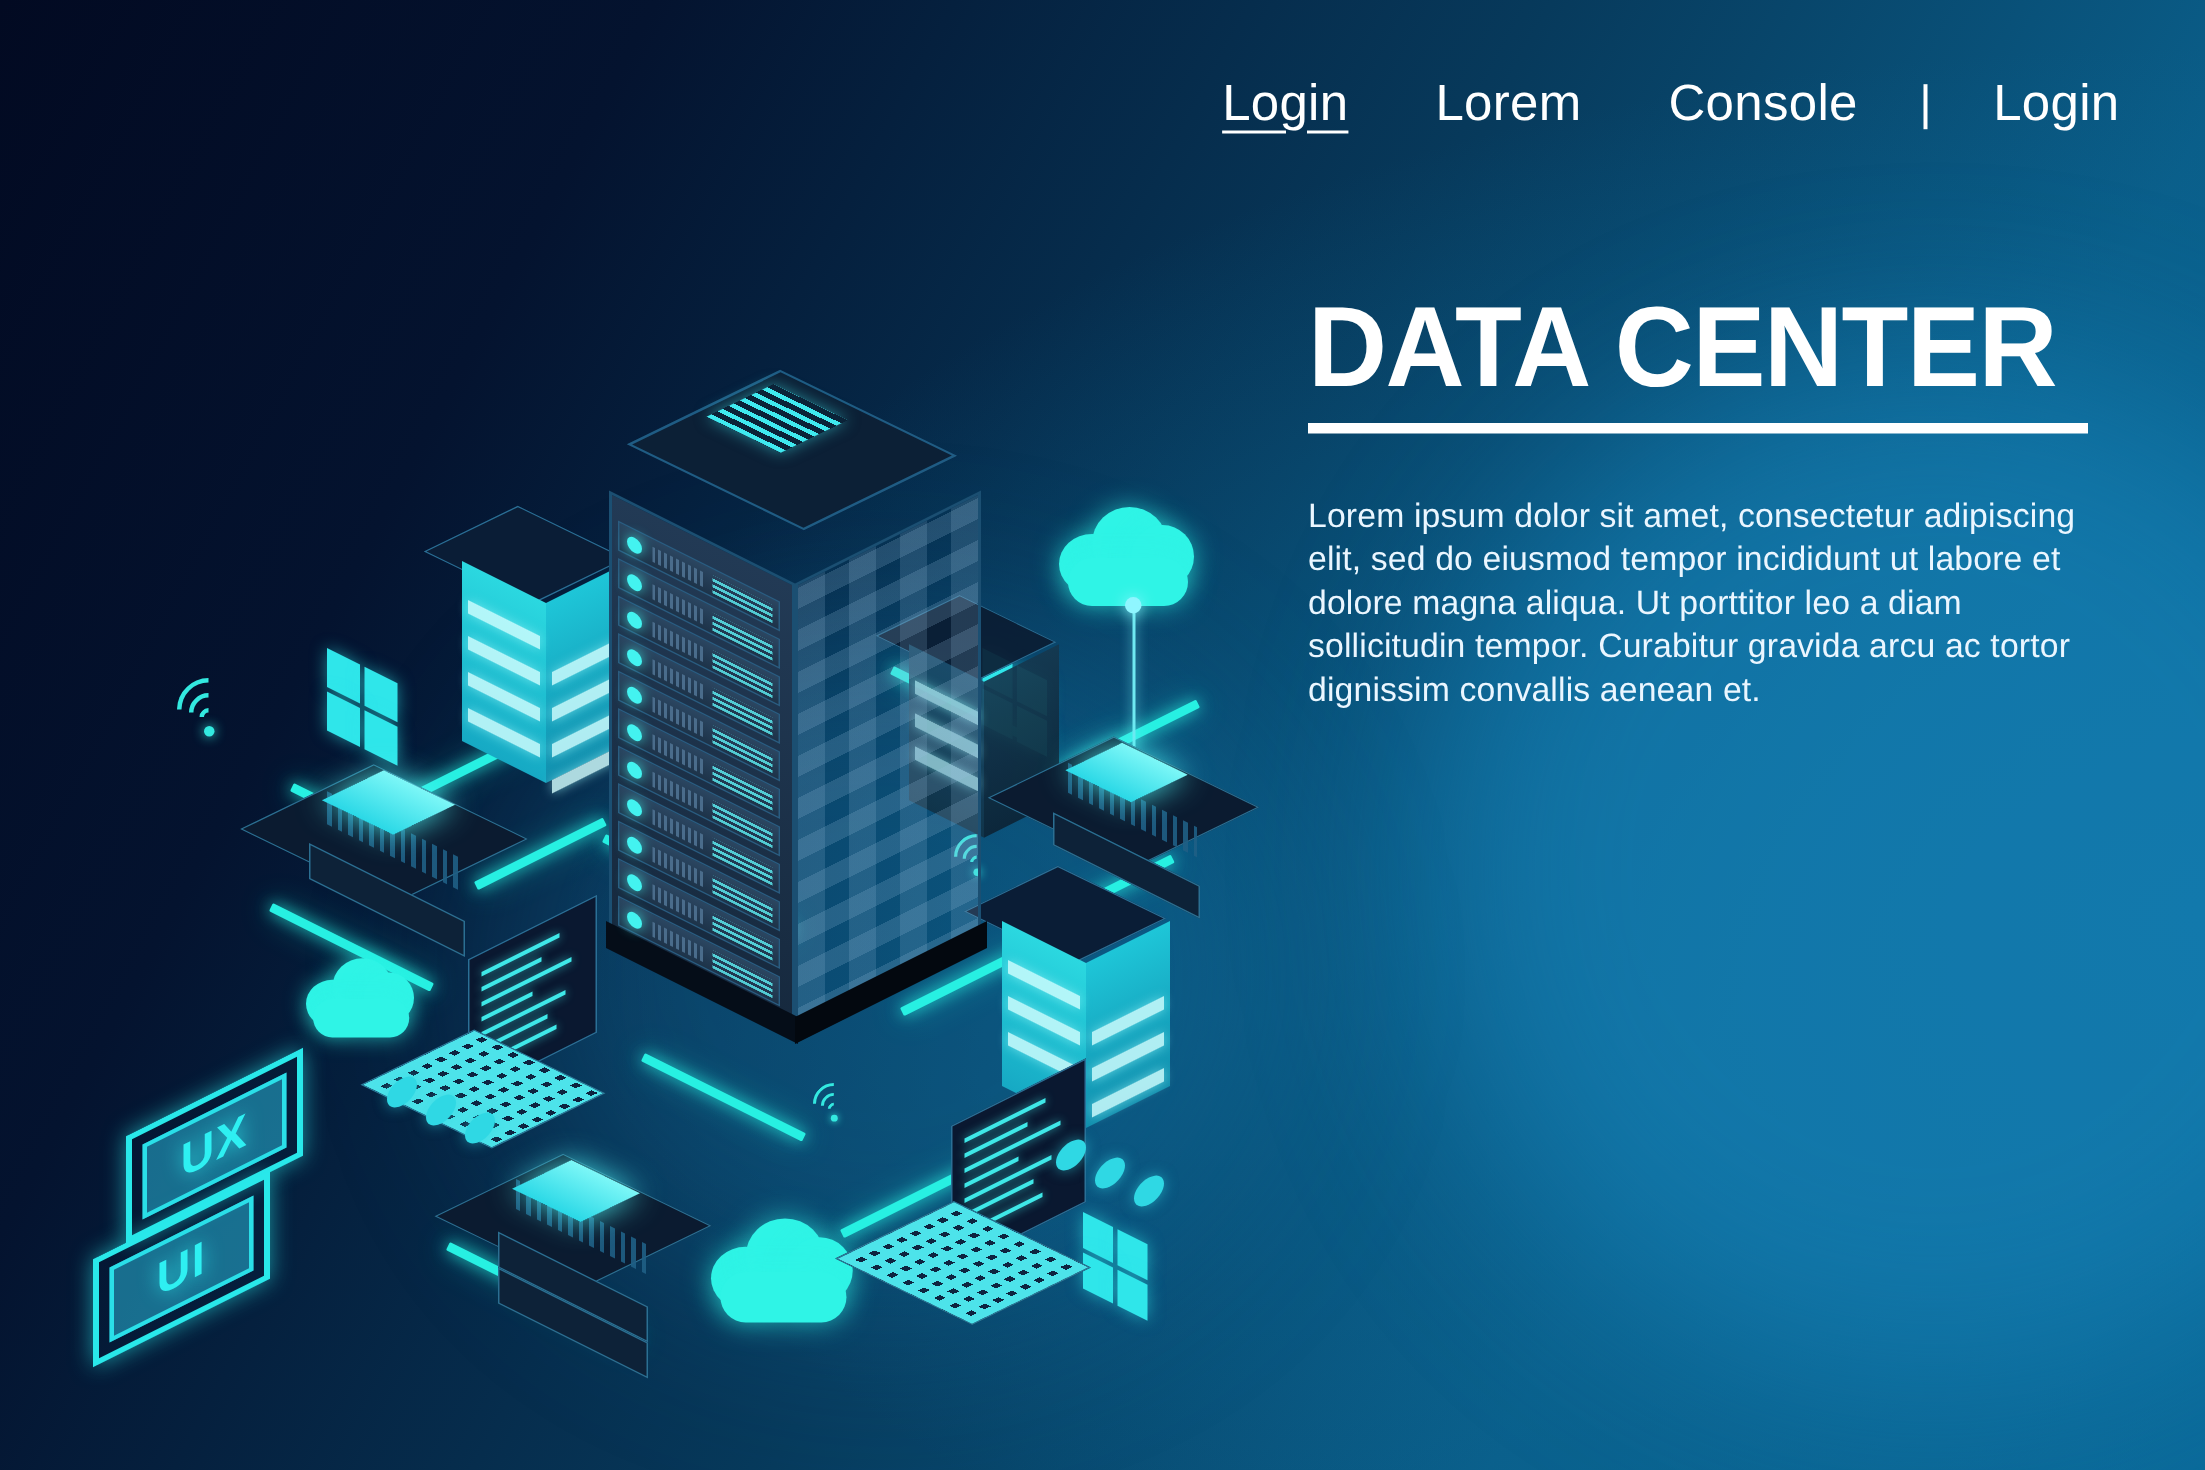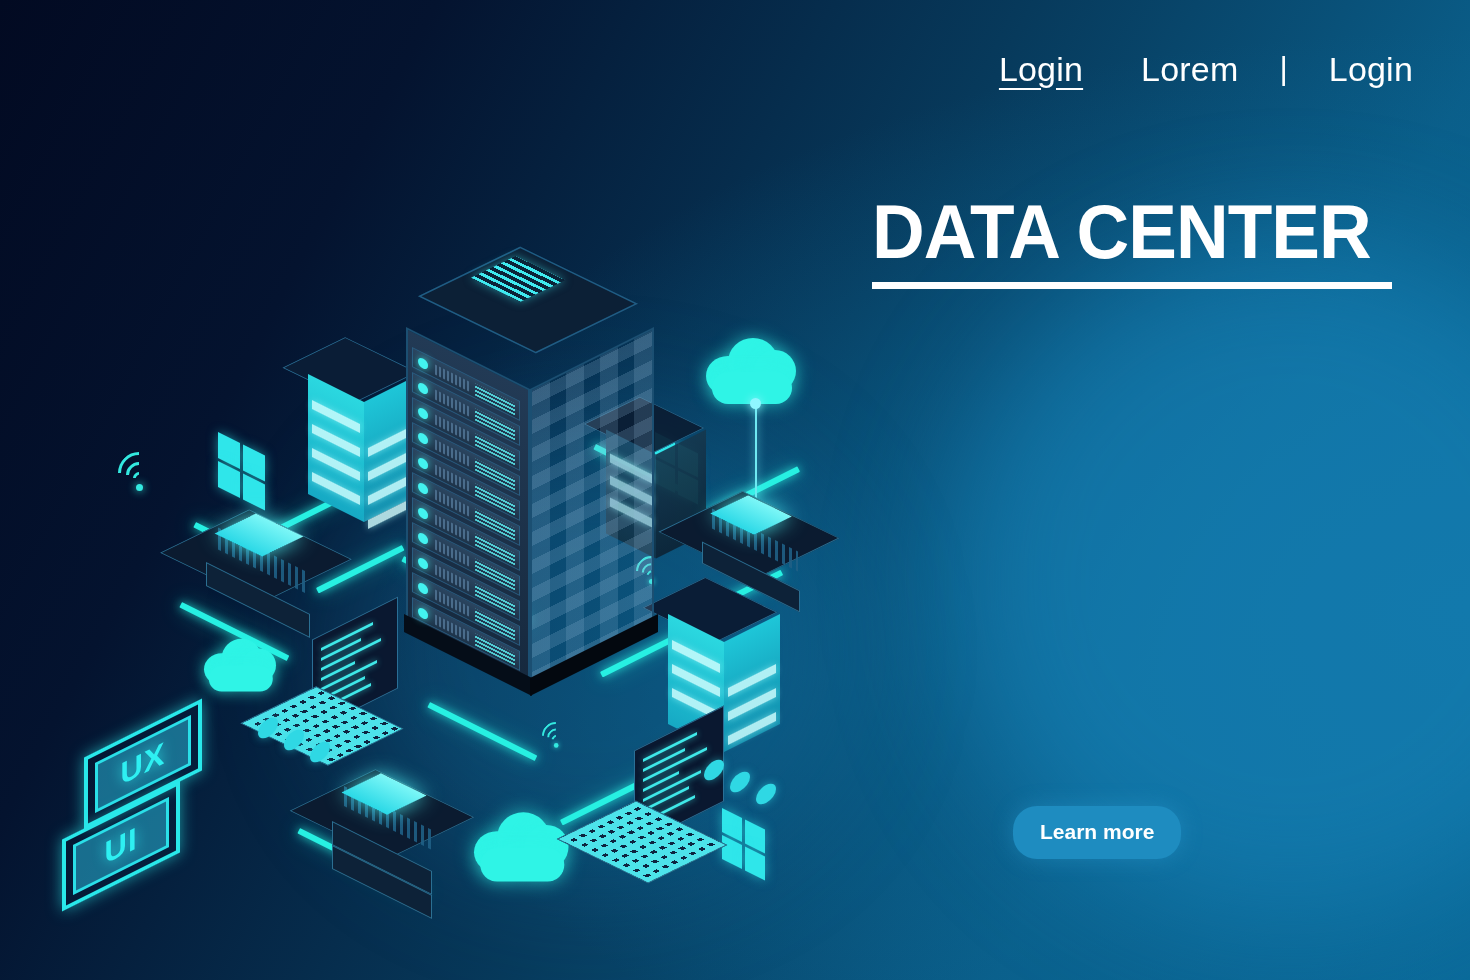--- a/index.html
+++ b/index.html
@@ -410,24 +410,25 @@
       <div class="outer"></div>
         <div class="inner"></div>
       <div class="txt">UI</div>
     </div>
 
   </div>
 
   <nav class="nav">
     <a href="#" class="active">Login</a>
     <a href="#">Lorem</a>
+    <a href="#">Console</a>
     <span class="sep">|</span>
     <a href="#">Login</a>
   </nav>
 
   <div class="hero">
     <h1>DATA CENTER</h1>
     <div class="title-rule"></div>
+    <p>Lorem ipsum dolor sit amet, consectetur adipiscing elit, sed do eiusmod tempor incididunt ut labore et dolore magna aliqua. Ut porttitor leo a diam sollicitudin tempor. Curabitur gravida arcu ac tortor dignissim convallis aenean et.</p>
   </div>
 
-  <button class="btn">Learn more</button>
 
 </div>
 
 </body></html>

